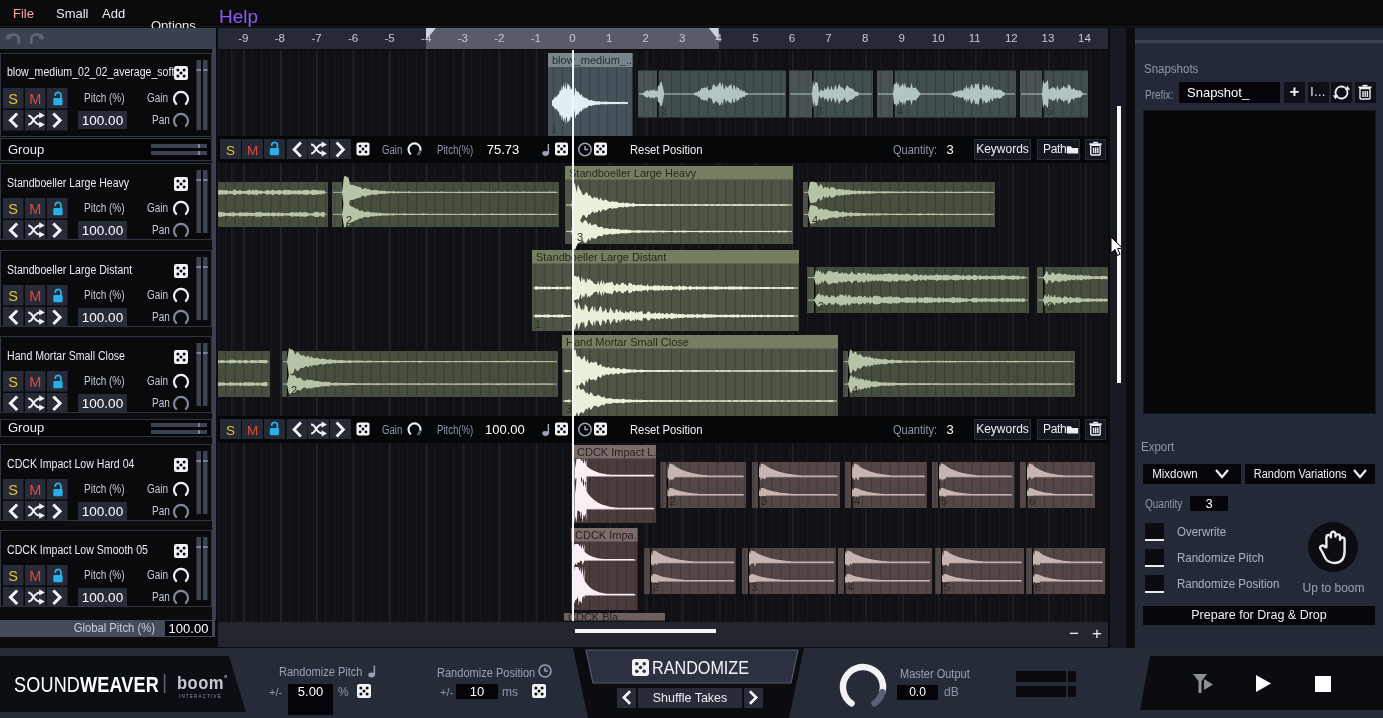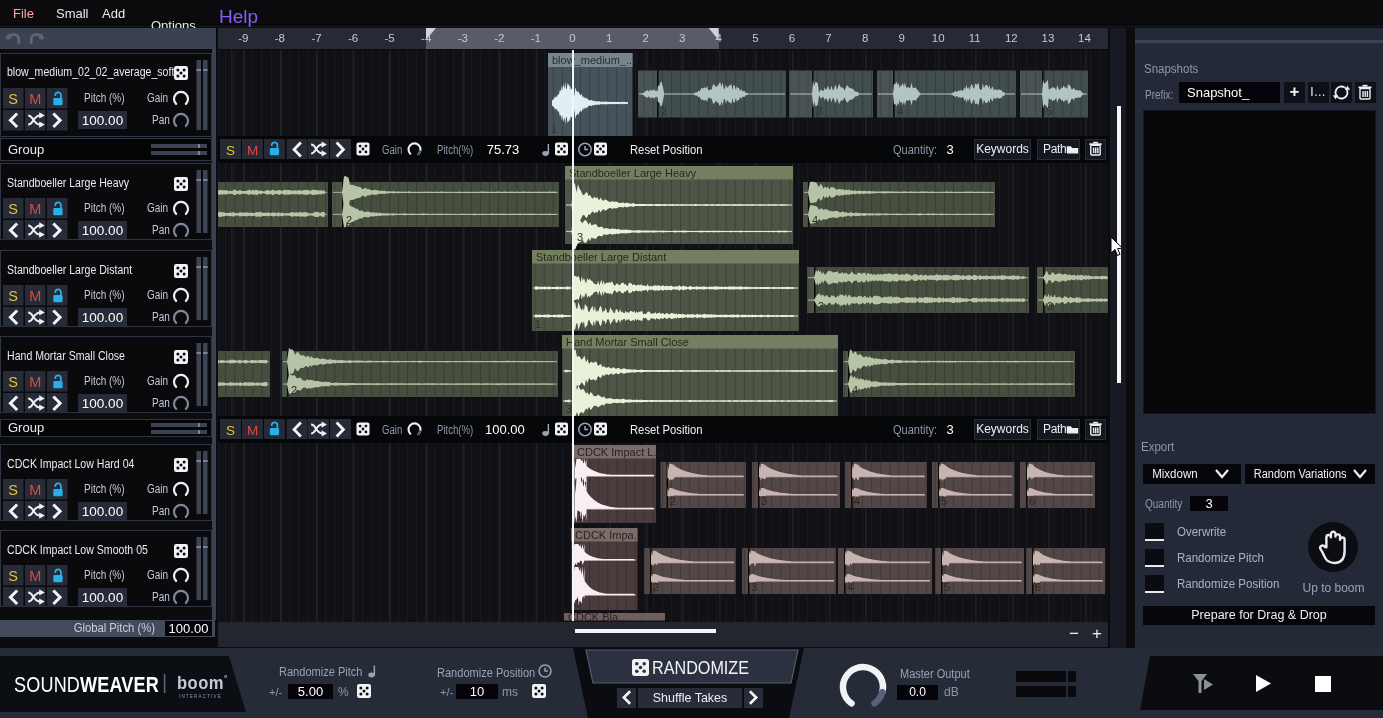--- a/index.html
+++ b/index.html
@@ -767,21 +767,21 @@
 <div class="ab cx" style="left:14px;top:673px;color:#fff;font-size:21.5px;letter-spacing:0.2px;transform:scaleX(0.84);transform-origin:0 0"><span style="font-weight:300">SOUND</span><span style="font-weight:700">WEAVER</span></div>
 <div class="ab" style="left:162px;top:671px;color:#5c6470;font-size:20px;font-weight:300">|</div>
 <div class="ab cx92" style="left:177px;top:673px;color:#c3cad6;font-size:18px;font-weight:700;letter-spacing:0.5px">boom<span style="font-size:9px;vertical-align:8px">°</span></div>
 <div class="ab" style="left:179px;top:694px;color:#8d96aa;font-size:4.5px;letter-spacing:1.2px">INTERACTIVE</div>
 <div class="ab lbl cx92" style="left:279px;top:665px;font-size:12px;color:#99a2b6">Randomize Pitch</div>
 <svg class="ab" style="left:366px;top:663px" width="16" height="16">
     <ellipse cx="5.5" cy="12" rx="3.2" ry="2.4" fill="#99a2b6"></ellipse>
     <rect x="7.6" y="2.5" width="1.5" height="10" fill="#99a2b6"></rect>
   </svg>
 <div class="ab lbl" style="left:269px;top:686px;font-size:11px">+/-</div>
-<div class="ab box" style="left:288px;top:684px;width:45px;height:15px;font-size:13px;line-height:15px">5.00</div>
+<div class="ab box" style="left:288px;top:684px;width:45px;height:31px;font-size:13px;line-height:15px">5.00</div>
 <div class="ab lbl" style="left:338px;top:685px;font-size:12px">%</div>
 <svg class="ab" style="left:357px;top:684px" width="15" height="15">
     <rect x="0" y="0" width="14" height="14" rx="2.2" fill="#f2f3f5"></rect>
     <circle cx="3.9" cy="3.9" r="1.5" fill="#0b0d12"></circle>
     <circle cx="10.1" cy="3.9" r="1.5" fill="#0b0d12"></circle>
     <circle cx="7" cy="7" r="1.5" fill="#0b0d12"></circle>
     <circle cx="3.9" cy="10.1" r="1.5" fill="#0b0d12"></circle>
     <circle cx="10.1" cy="10.1" r="1.5" fill="#0b0d12"></circle>
   </svg>
 <div class="ab lbl cx92" style="left:437px;top:666px;font-size:12px;color:#99a2b6">Randomize Position</div>

